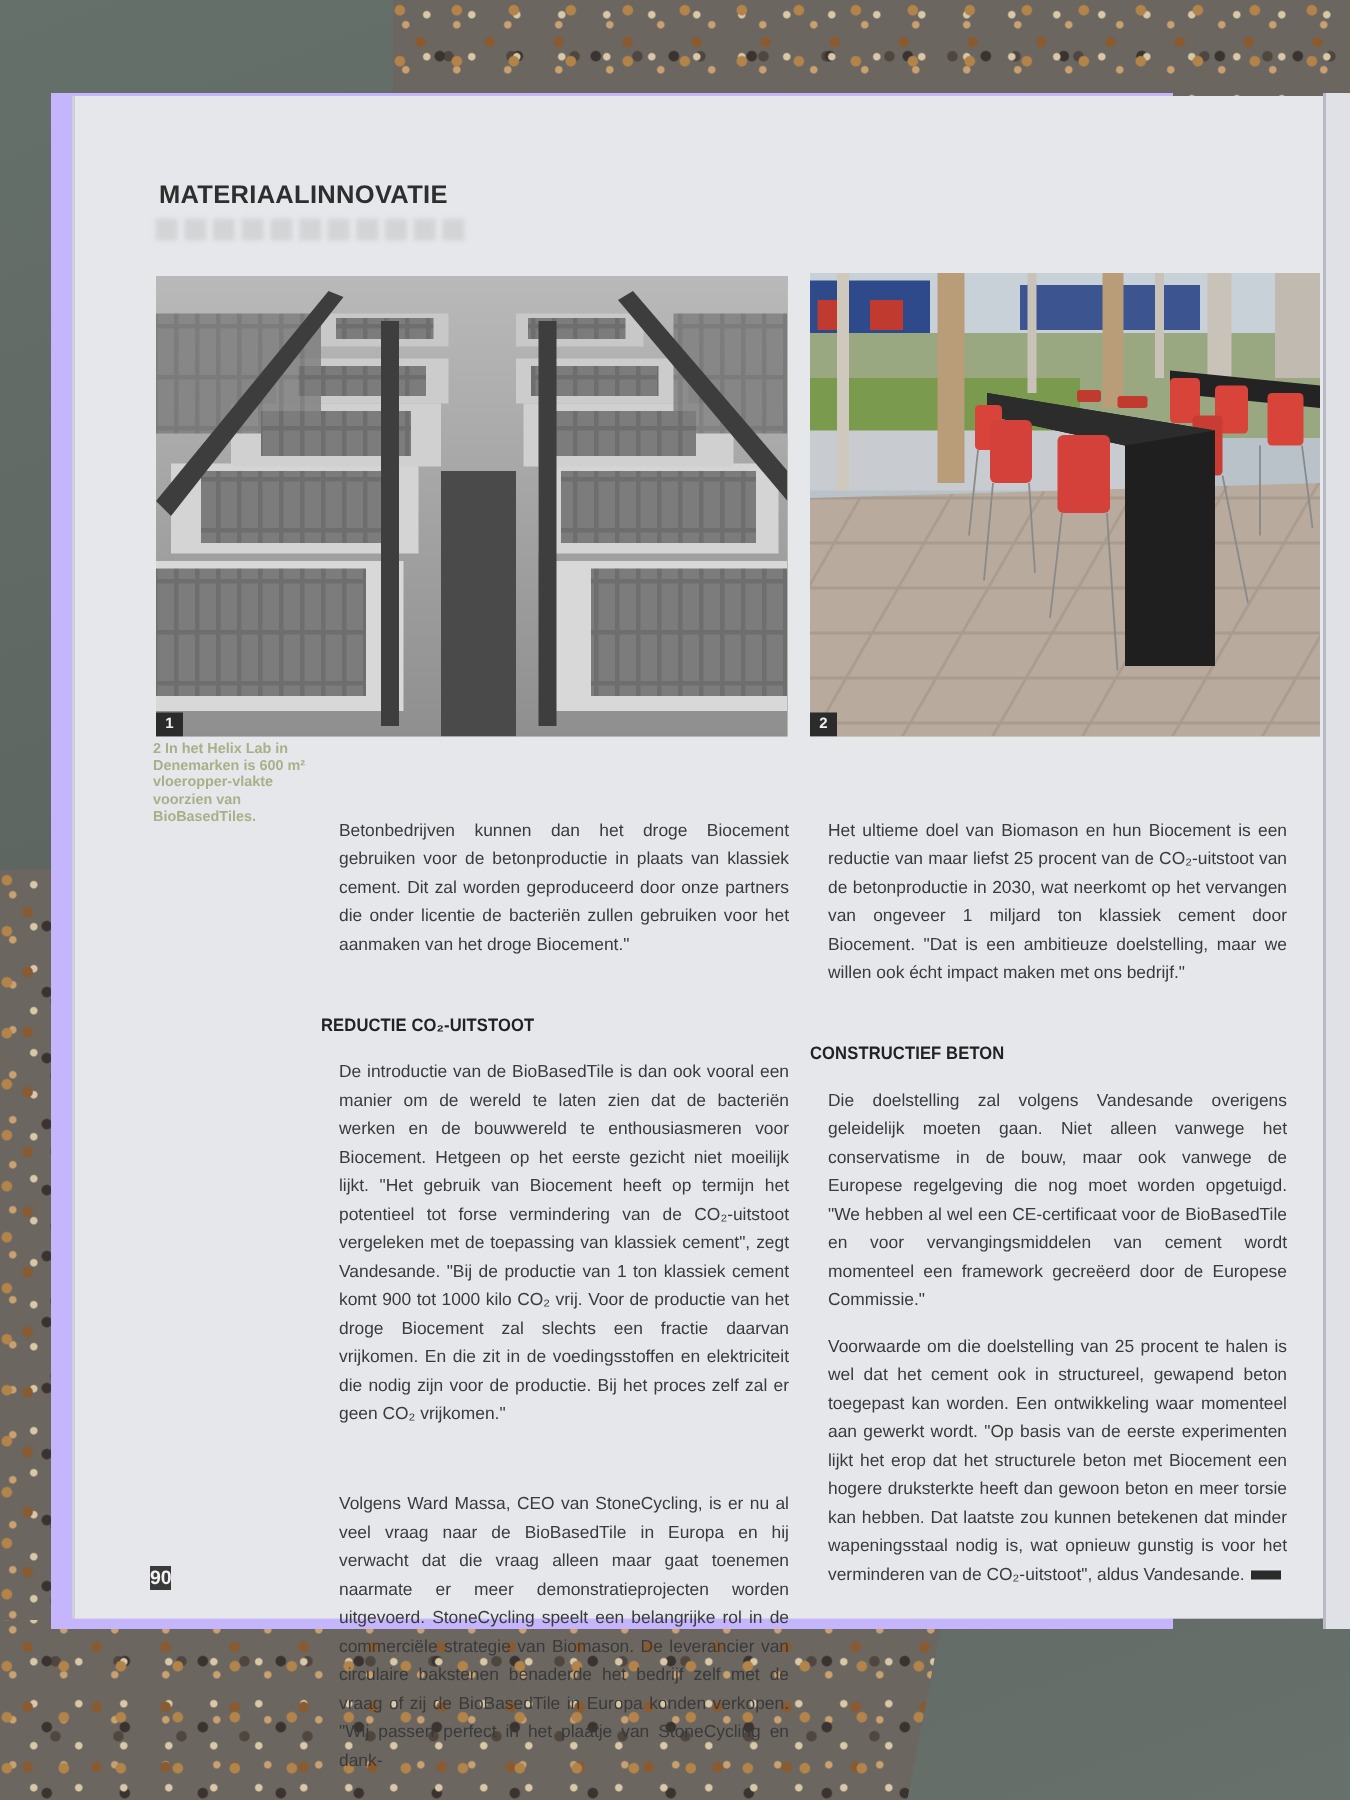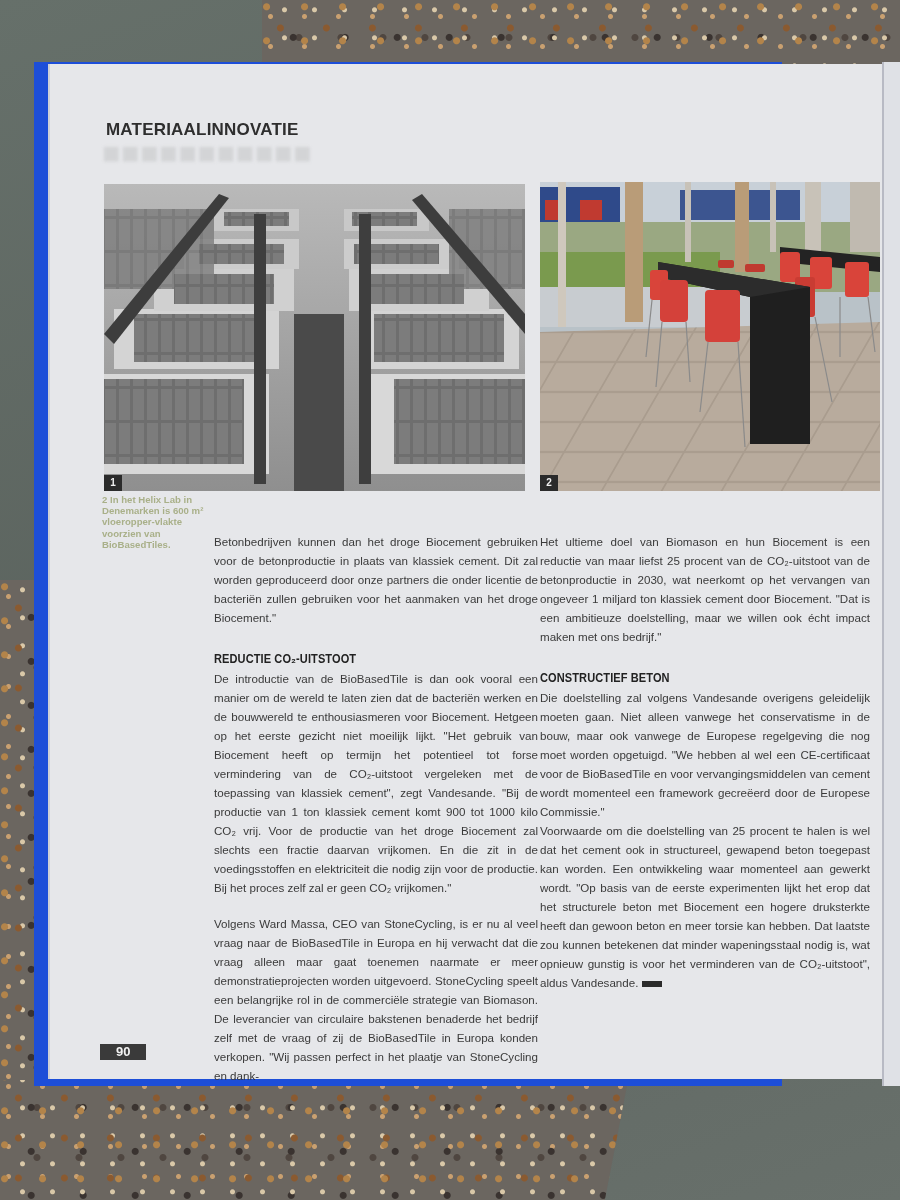--- a/index.html
+++ b/index.html
@@ -26,21 +26,21 @@
         radial-gradient(circle at 88% 75%, #4f4640 0 3px, transparent 4px);
       background-size: 38px 34px, 46px 40px, 30px 28px, 52px 44px, 34px 30px, 42px 50px;
     }
     .bg-terrazzo.top { left: 262px; top: 0; width: 638px; height: 80px; }
     .bg-terrazzo.bottom { left: 0; top: 1070px; width: 630px; height: 130px; clip-path: polygon(0 0, 100% 0, 96% 100%, 0 100%); }
     .bg-terrazzo.left { left: 0; top: 580px; width: 48px; height: 500px; }
 
     
     .magazine {
       position: absolute; left: 34px; top: 62px; width: 748px; height: 1024px;
-      background: #1d4ed8;
+      background: #c4b5fd;
     }
     .page {
       position: absolute; left: 16px; top: 2px; width: 832px; height: 1015px;
       background: #e6e7ea;
       box-shadow: -2px 0 0 #cfd0d6;
     }
     .next-page {
       position: absolute; left: 848px; top: 0; width: 18px; height: 1024px;
       background: #dfe1e6;
       border-left: 2px solid #b8bac4;
@@ -84,36 +84,36 @@
     .captions p + p { margin-top: 0; }
 
     
     .col {
       position: absolute; width: 324px;
       font-size: 11.6px; line-height: 19px; color: #3a3a3a;
       text-align: justify;
     }
     .col-1 { left: 164px; top: 468px; }
     .col-2 { left: 490px; top: 468px; width: 330px; }
-    .col p { margin: 0; }
+    .col p { margin: 12px; }
     .col .gap { height: 17px; }
     .col h3 {
       font-family: "Liberation Sans Narrow", "Liberation Sans", sans-serif;
       font-weight: 700; font-size: 12px; color: #222; letter-spacing: 0.1px;
       transform: scaleX(0.92); transform-origin: left;
       line-height: 19px; margin-top: 6px;
     }
     .end-mark {
       display: inline-block; width: 20px; height: 6px; background: #2b2b2b;
       vertical-align: middle; margin-left: 4px;
     }
     .page-number {
       position: absolute; left: 50px; top: 980px;
       background: #3a3a3a; color: #f2f2f2;
-      font-size: 13px; font-weight: 700; padding: 0 16px; line-height: 16px;
+      font-size: 13px; font-weight: 700; padding: 0 0; line-height: 16px;
     }
   </style>
 </head>
 <body>
 
 <div class="bg-floor"></div>
 <div class="bg-terrazzo top"></div>
 <div class="bg-terrazzo bottom"></div>
 <div class="bg-terrazzo left"></div>
 

